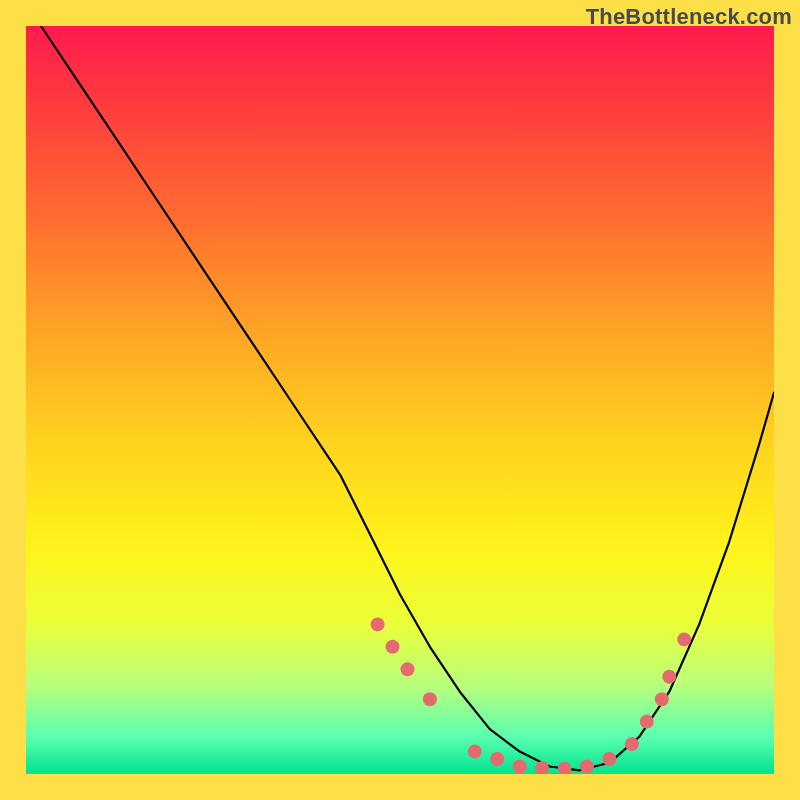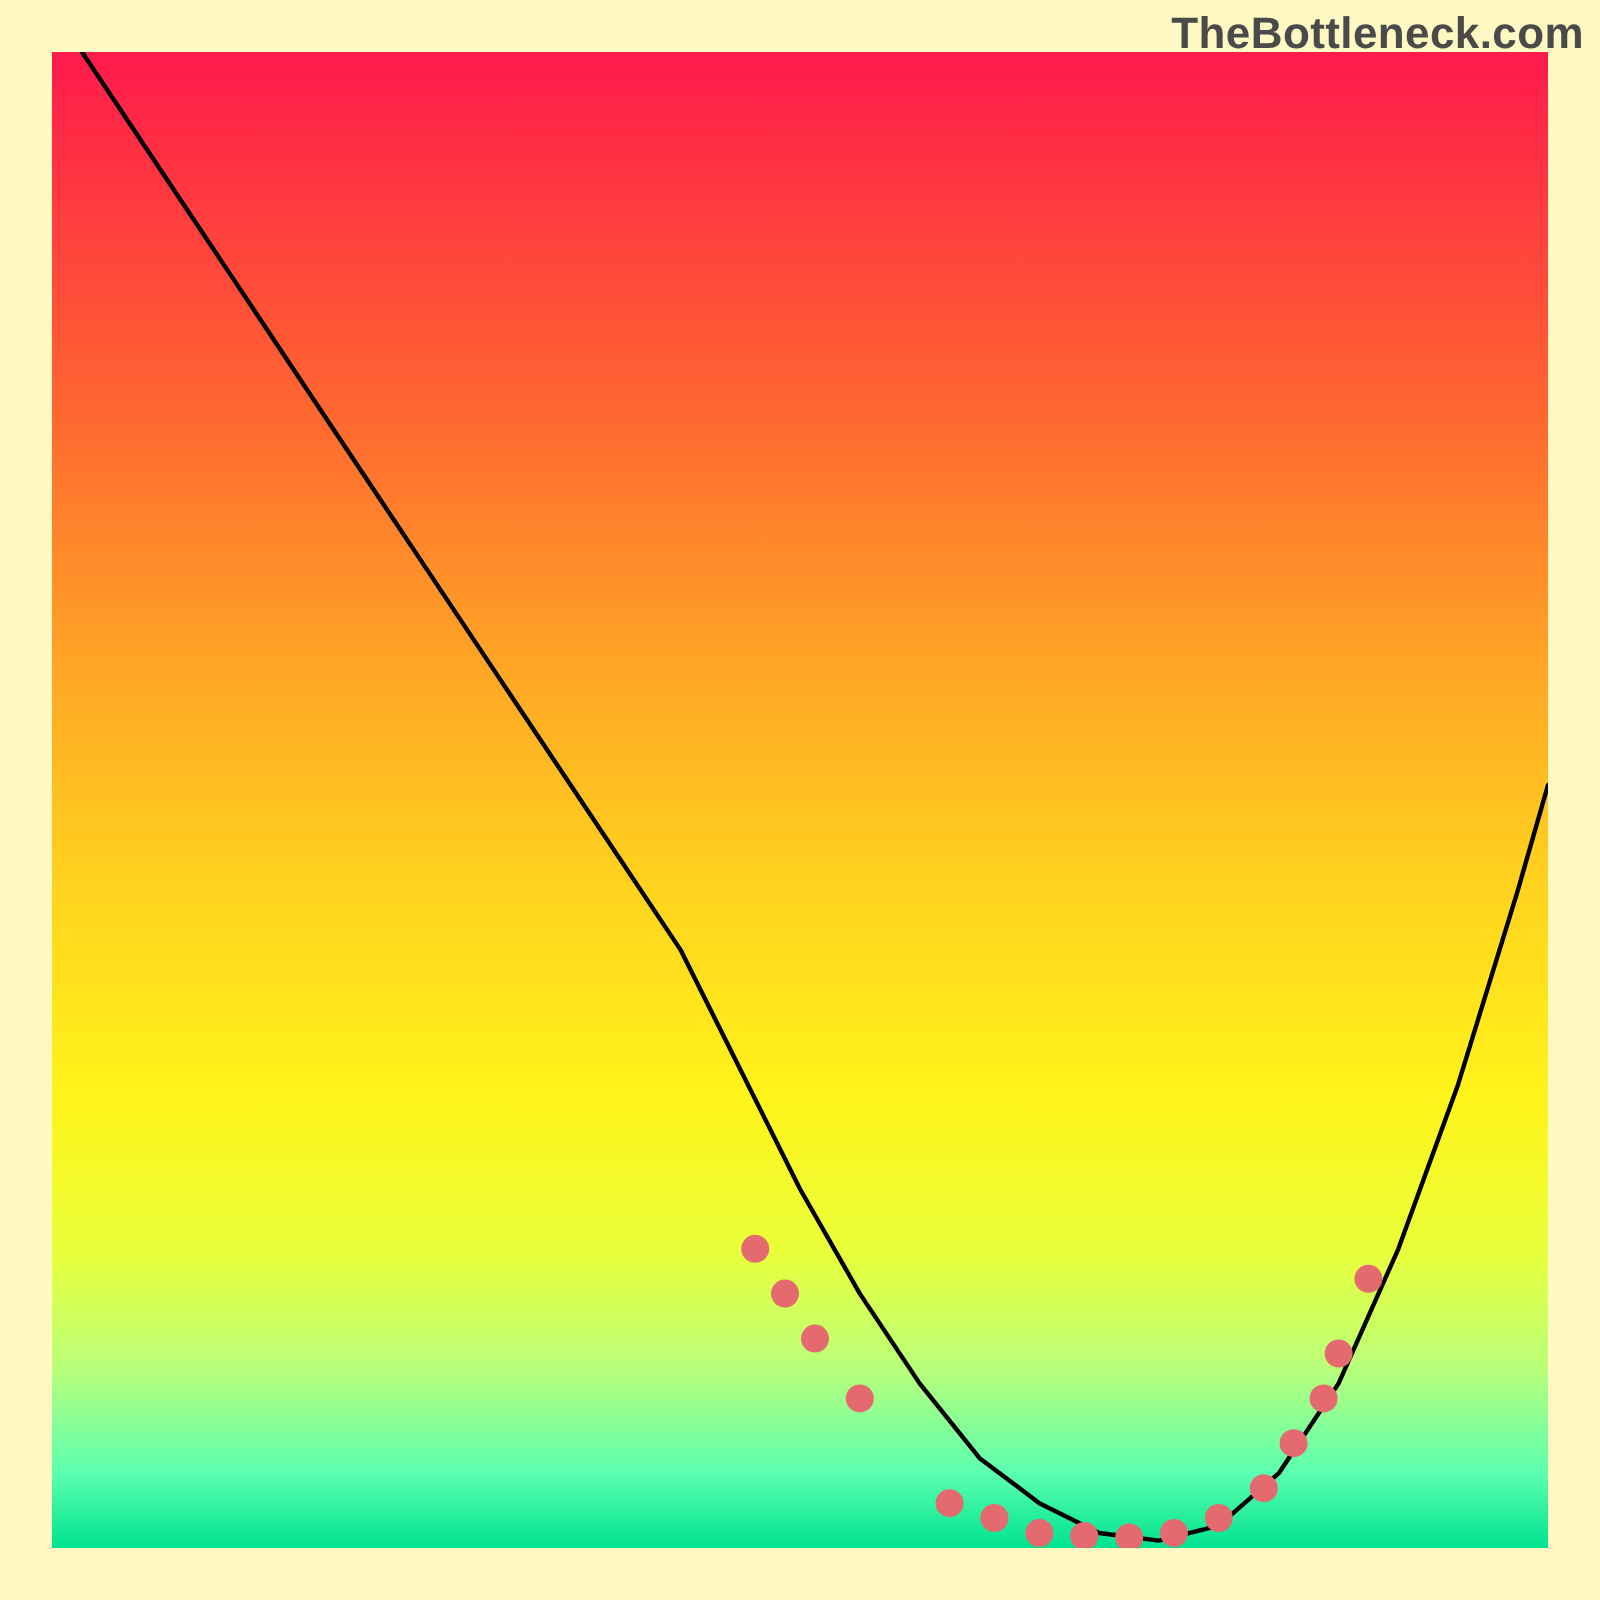--- a/index.html
+++ b/index.html
@@ -9,21 +9,21 @@
     height: 800px;
     background: #000;
     overflow: hidden;
   }
   .frame {
     position: absolute;
     left: 0;
     top: 0;
     width: 800px;
     height: 800px;
-    background: #fef9c3;
+    background: #fde047;
   }
   .plot {
     position: absolute;
     left: 26px;
     top: 26px;
     width: 748px;
     height: 748px;
     background: linear-gradient(
       to bottom,
       #ff1a4d 0%,

